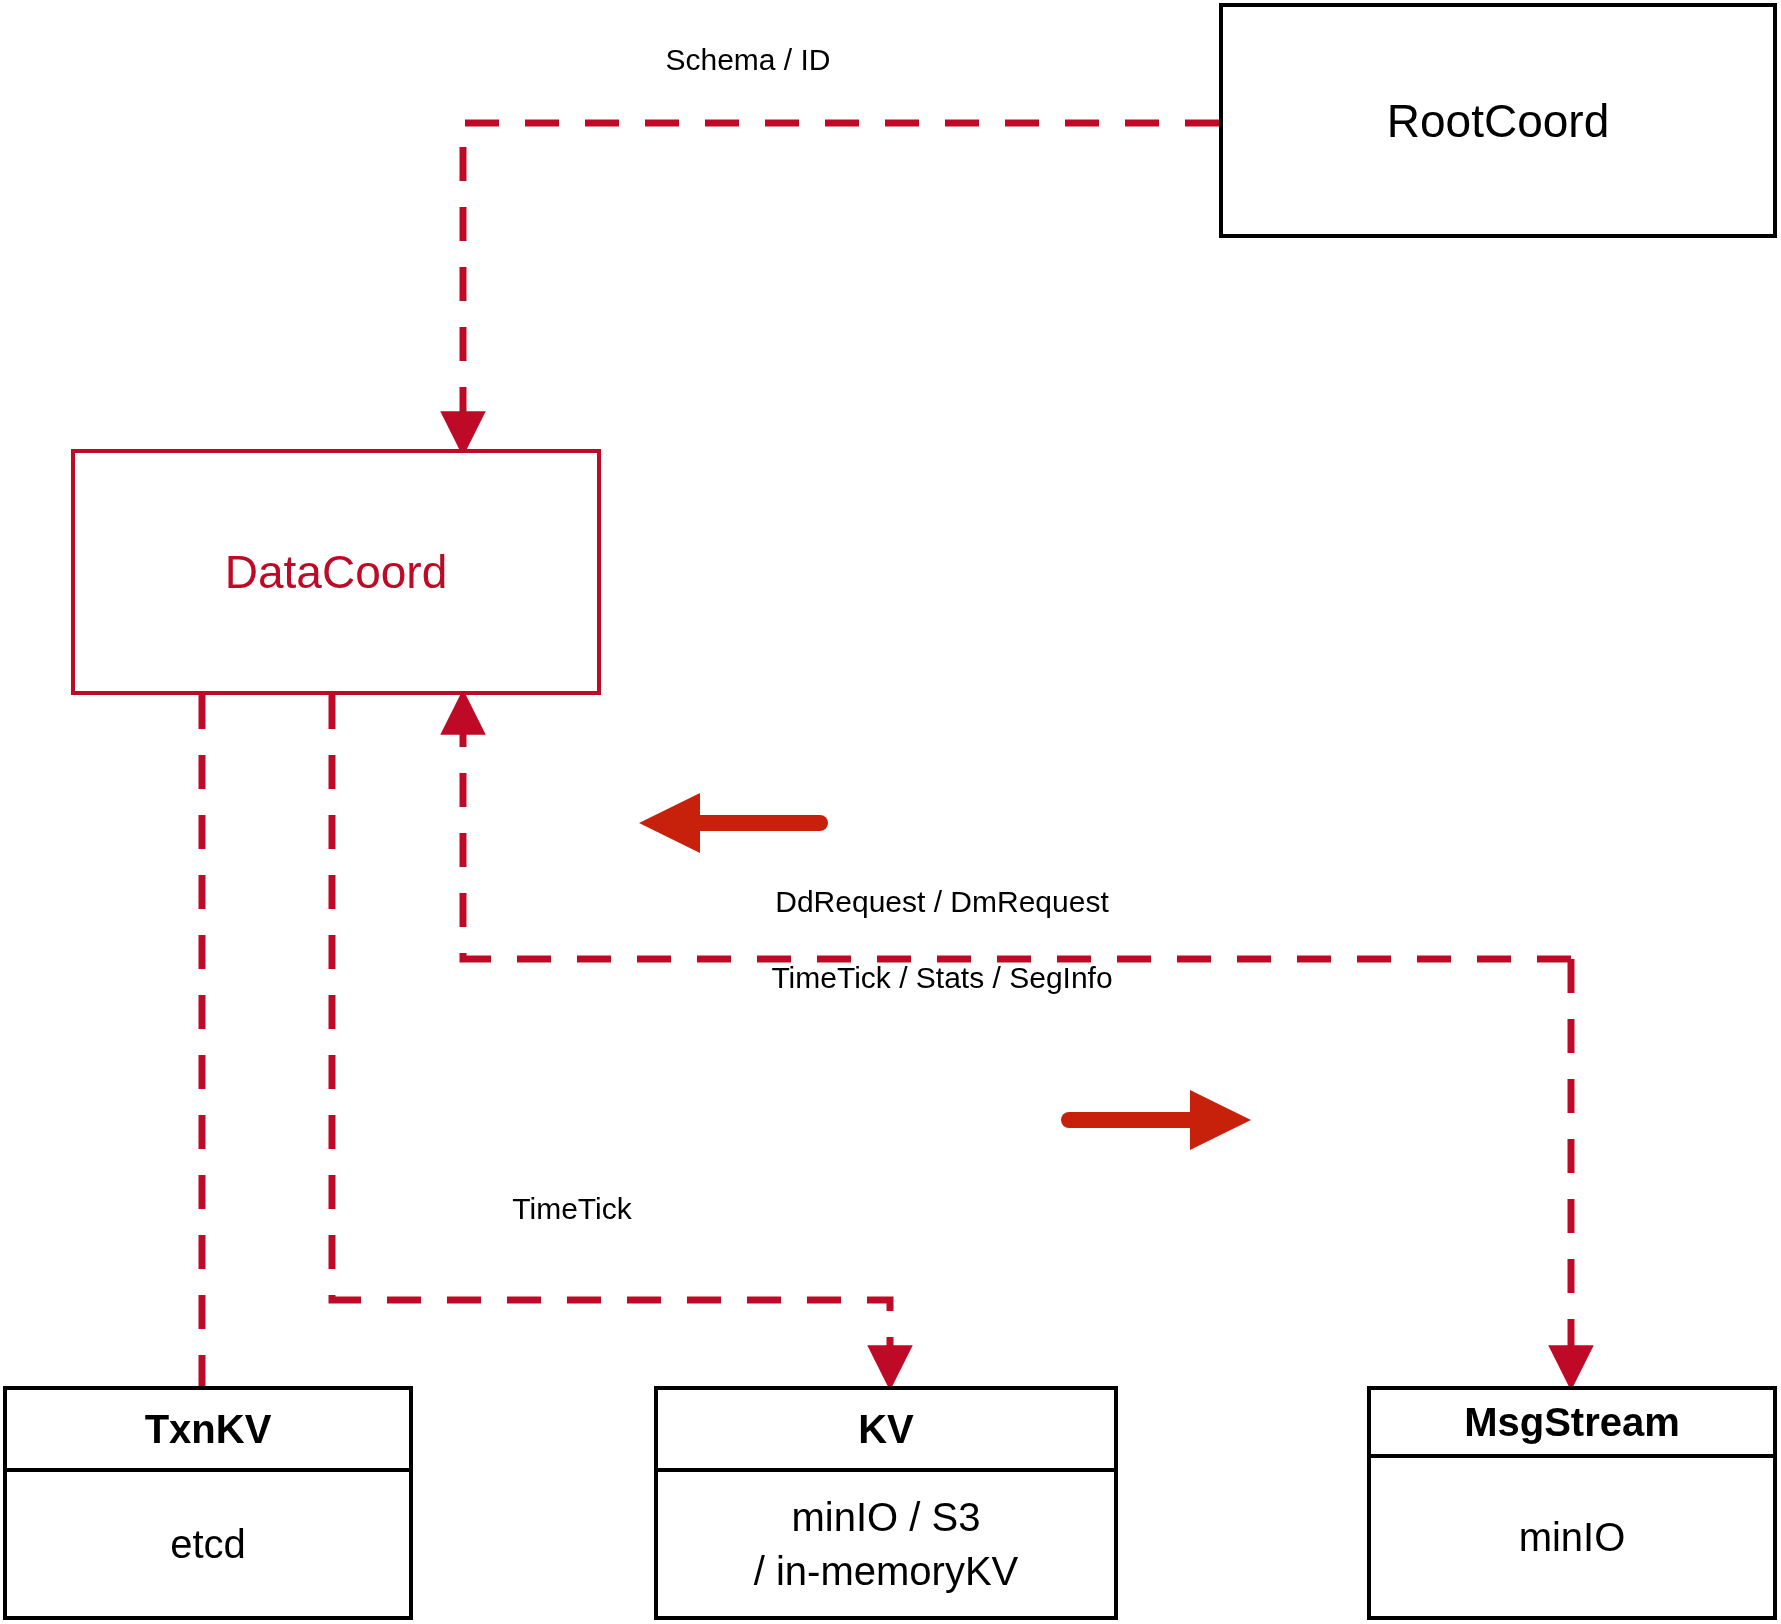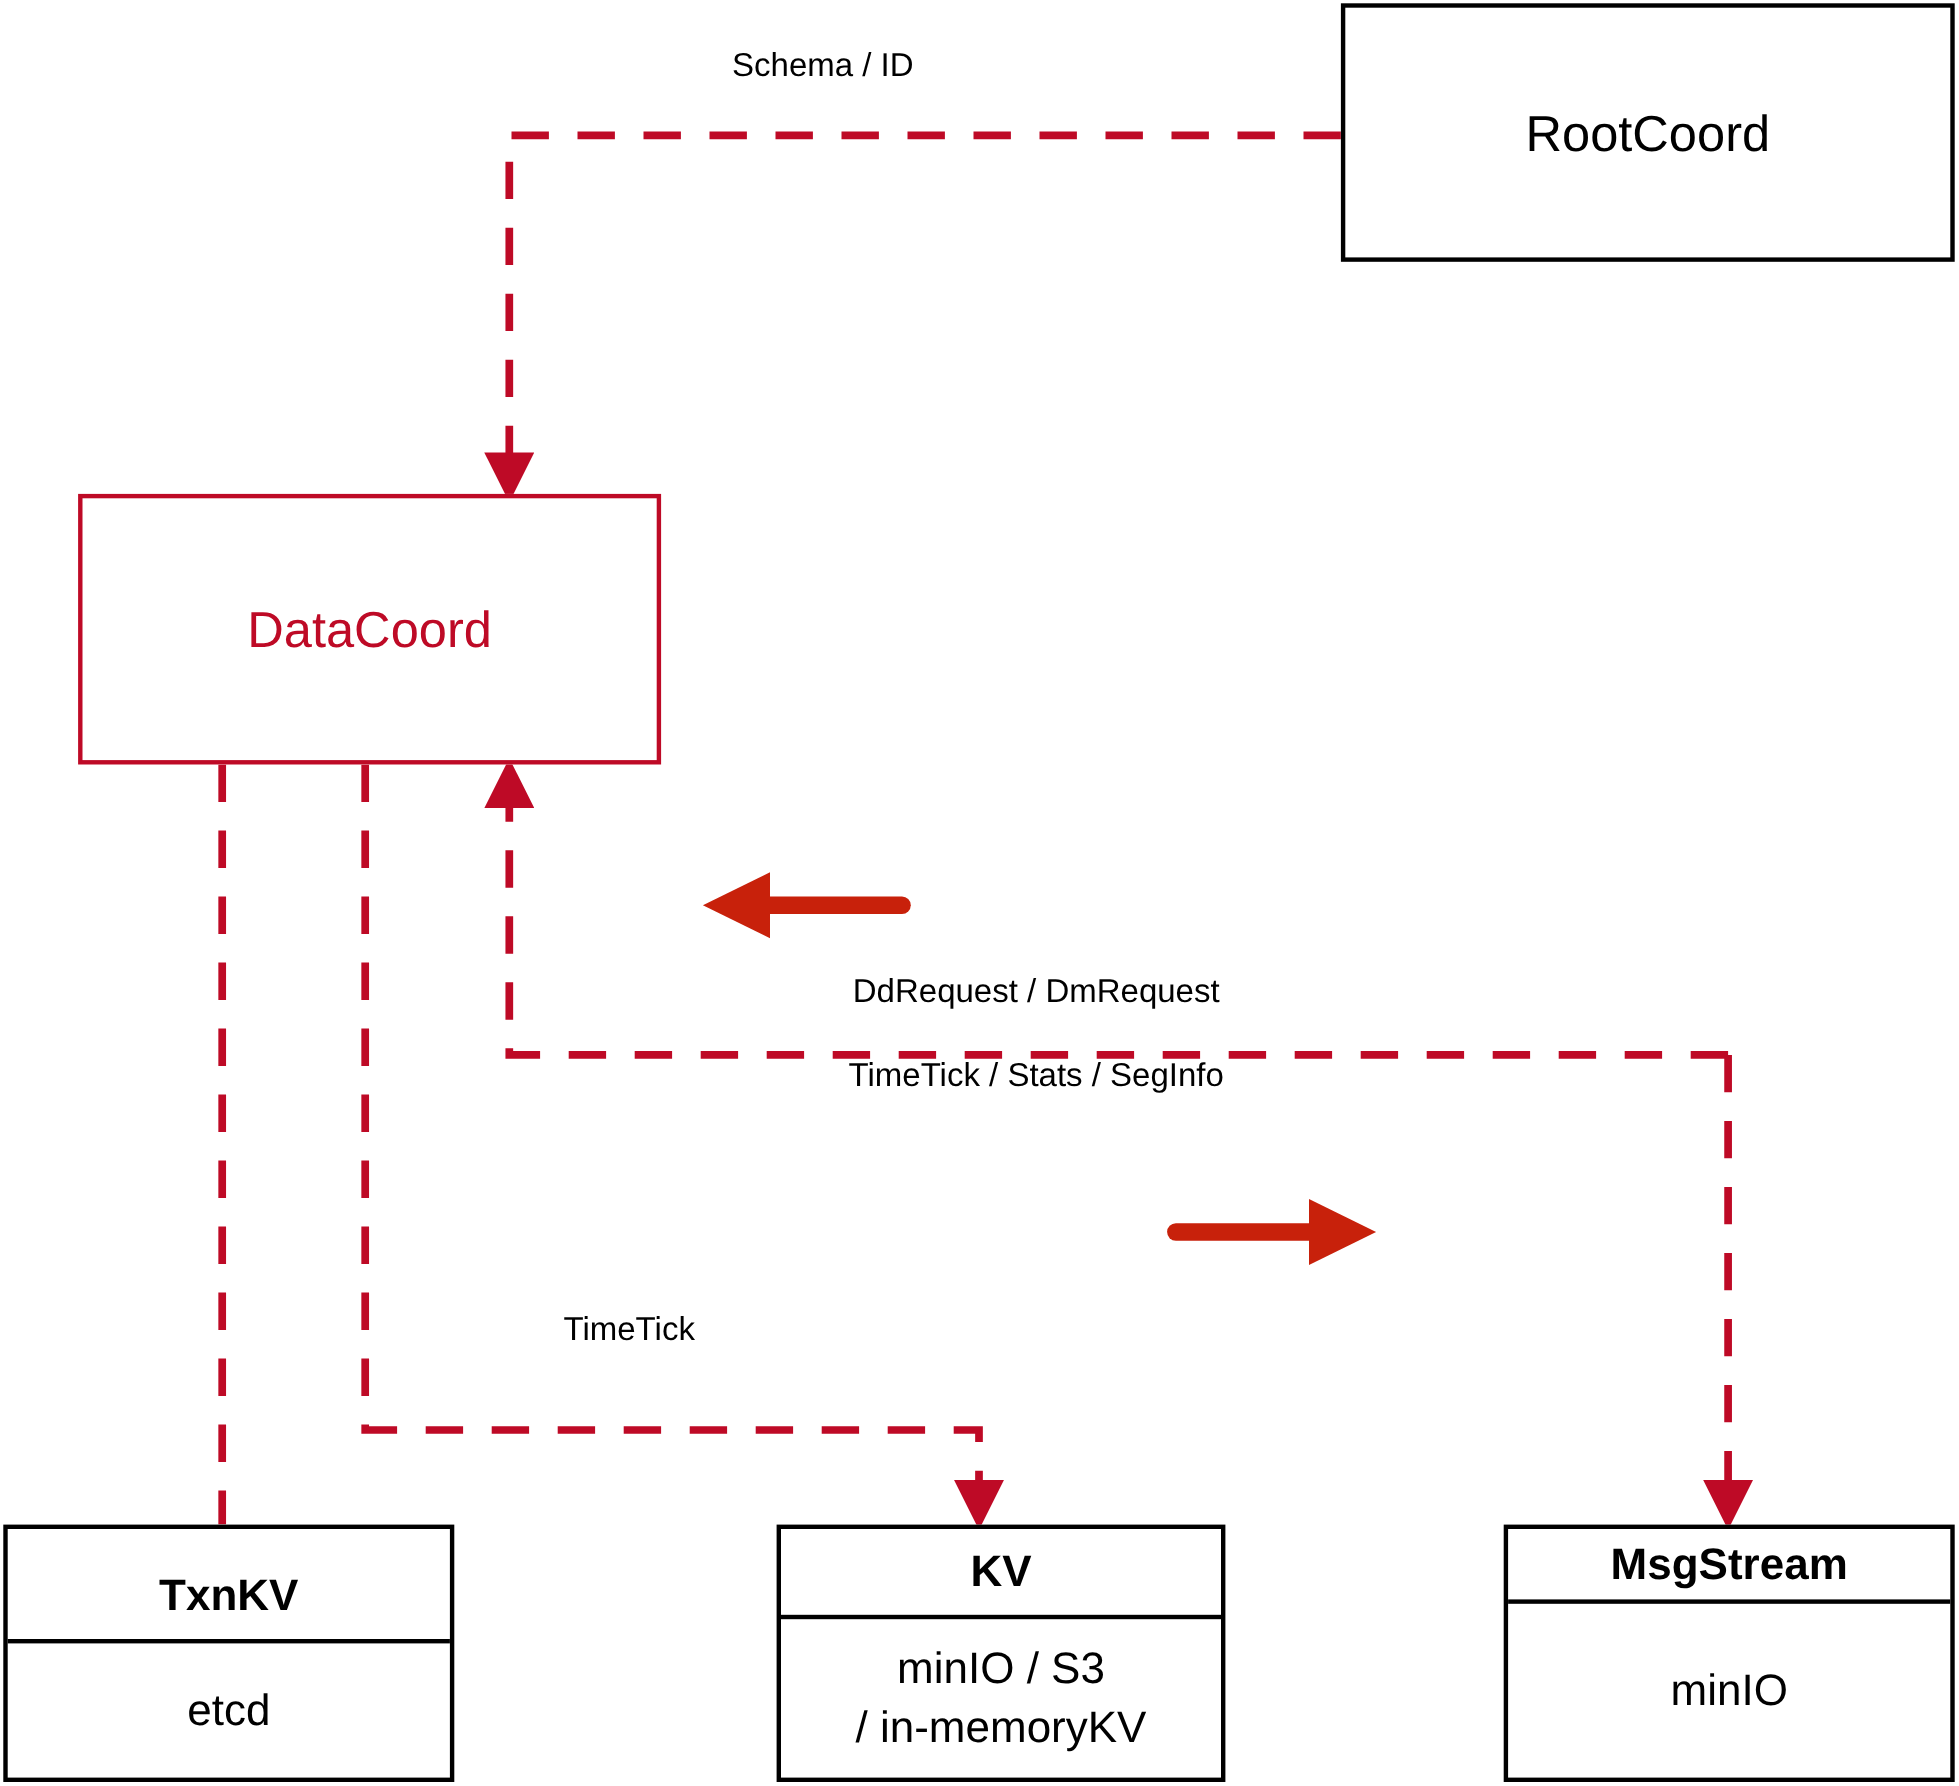--- a/index.html
+++ b/index.html
@@ -125,28 +125,28 @@
 
   <div class="node-box black" style="left:1219px; top:3px; width:558px; height:235px;">
     <div class="node-title" style="flex:1 1 auto; font-size:46px;">RootCoord</div>
   </div>
 
   <div class="node-box red" style="left:71px; top:449px; width:530px; height:246px;">
     <div class="node-title red-text" style="flex:1 1 auto;">DataCoord</div>
   </div>
 
   <div class="node-box black" style="left:3px; top:1386px; width:410px; height:234px;">
-    <div class="node-title bold" style="height:78px;margin-top:22px;">TxnKV</div>
+    <div class="node-title bold" style="height:78px;">TxnKV</div>
     <div class="node-divider"></div>
     <div class="node-sub">
       <div>etcd</div>
     </div>
   </div>
 
-  <div class="node-box black" style="left:706px; top:1386px; width:408px; height:234px;">
+  <div class="node-box black" style="left:654px; top:1386px; width:464px; height:234px;">
     <div class="node-title bold" style="height:78px;">KV</div>
     <div class="node-divider"></div>
     <div class="node-sub">
       <div>minIO / S3</div>
       <div>/ in-memoryKV</div>
     </div>
   </div>
 
   <div class="node-box black" style="left:1367px; top:1386px; width:410px; height:234px;">
     <div class="node-title bold" style="height:64px;">MsgStream</div>

